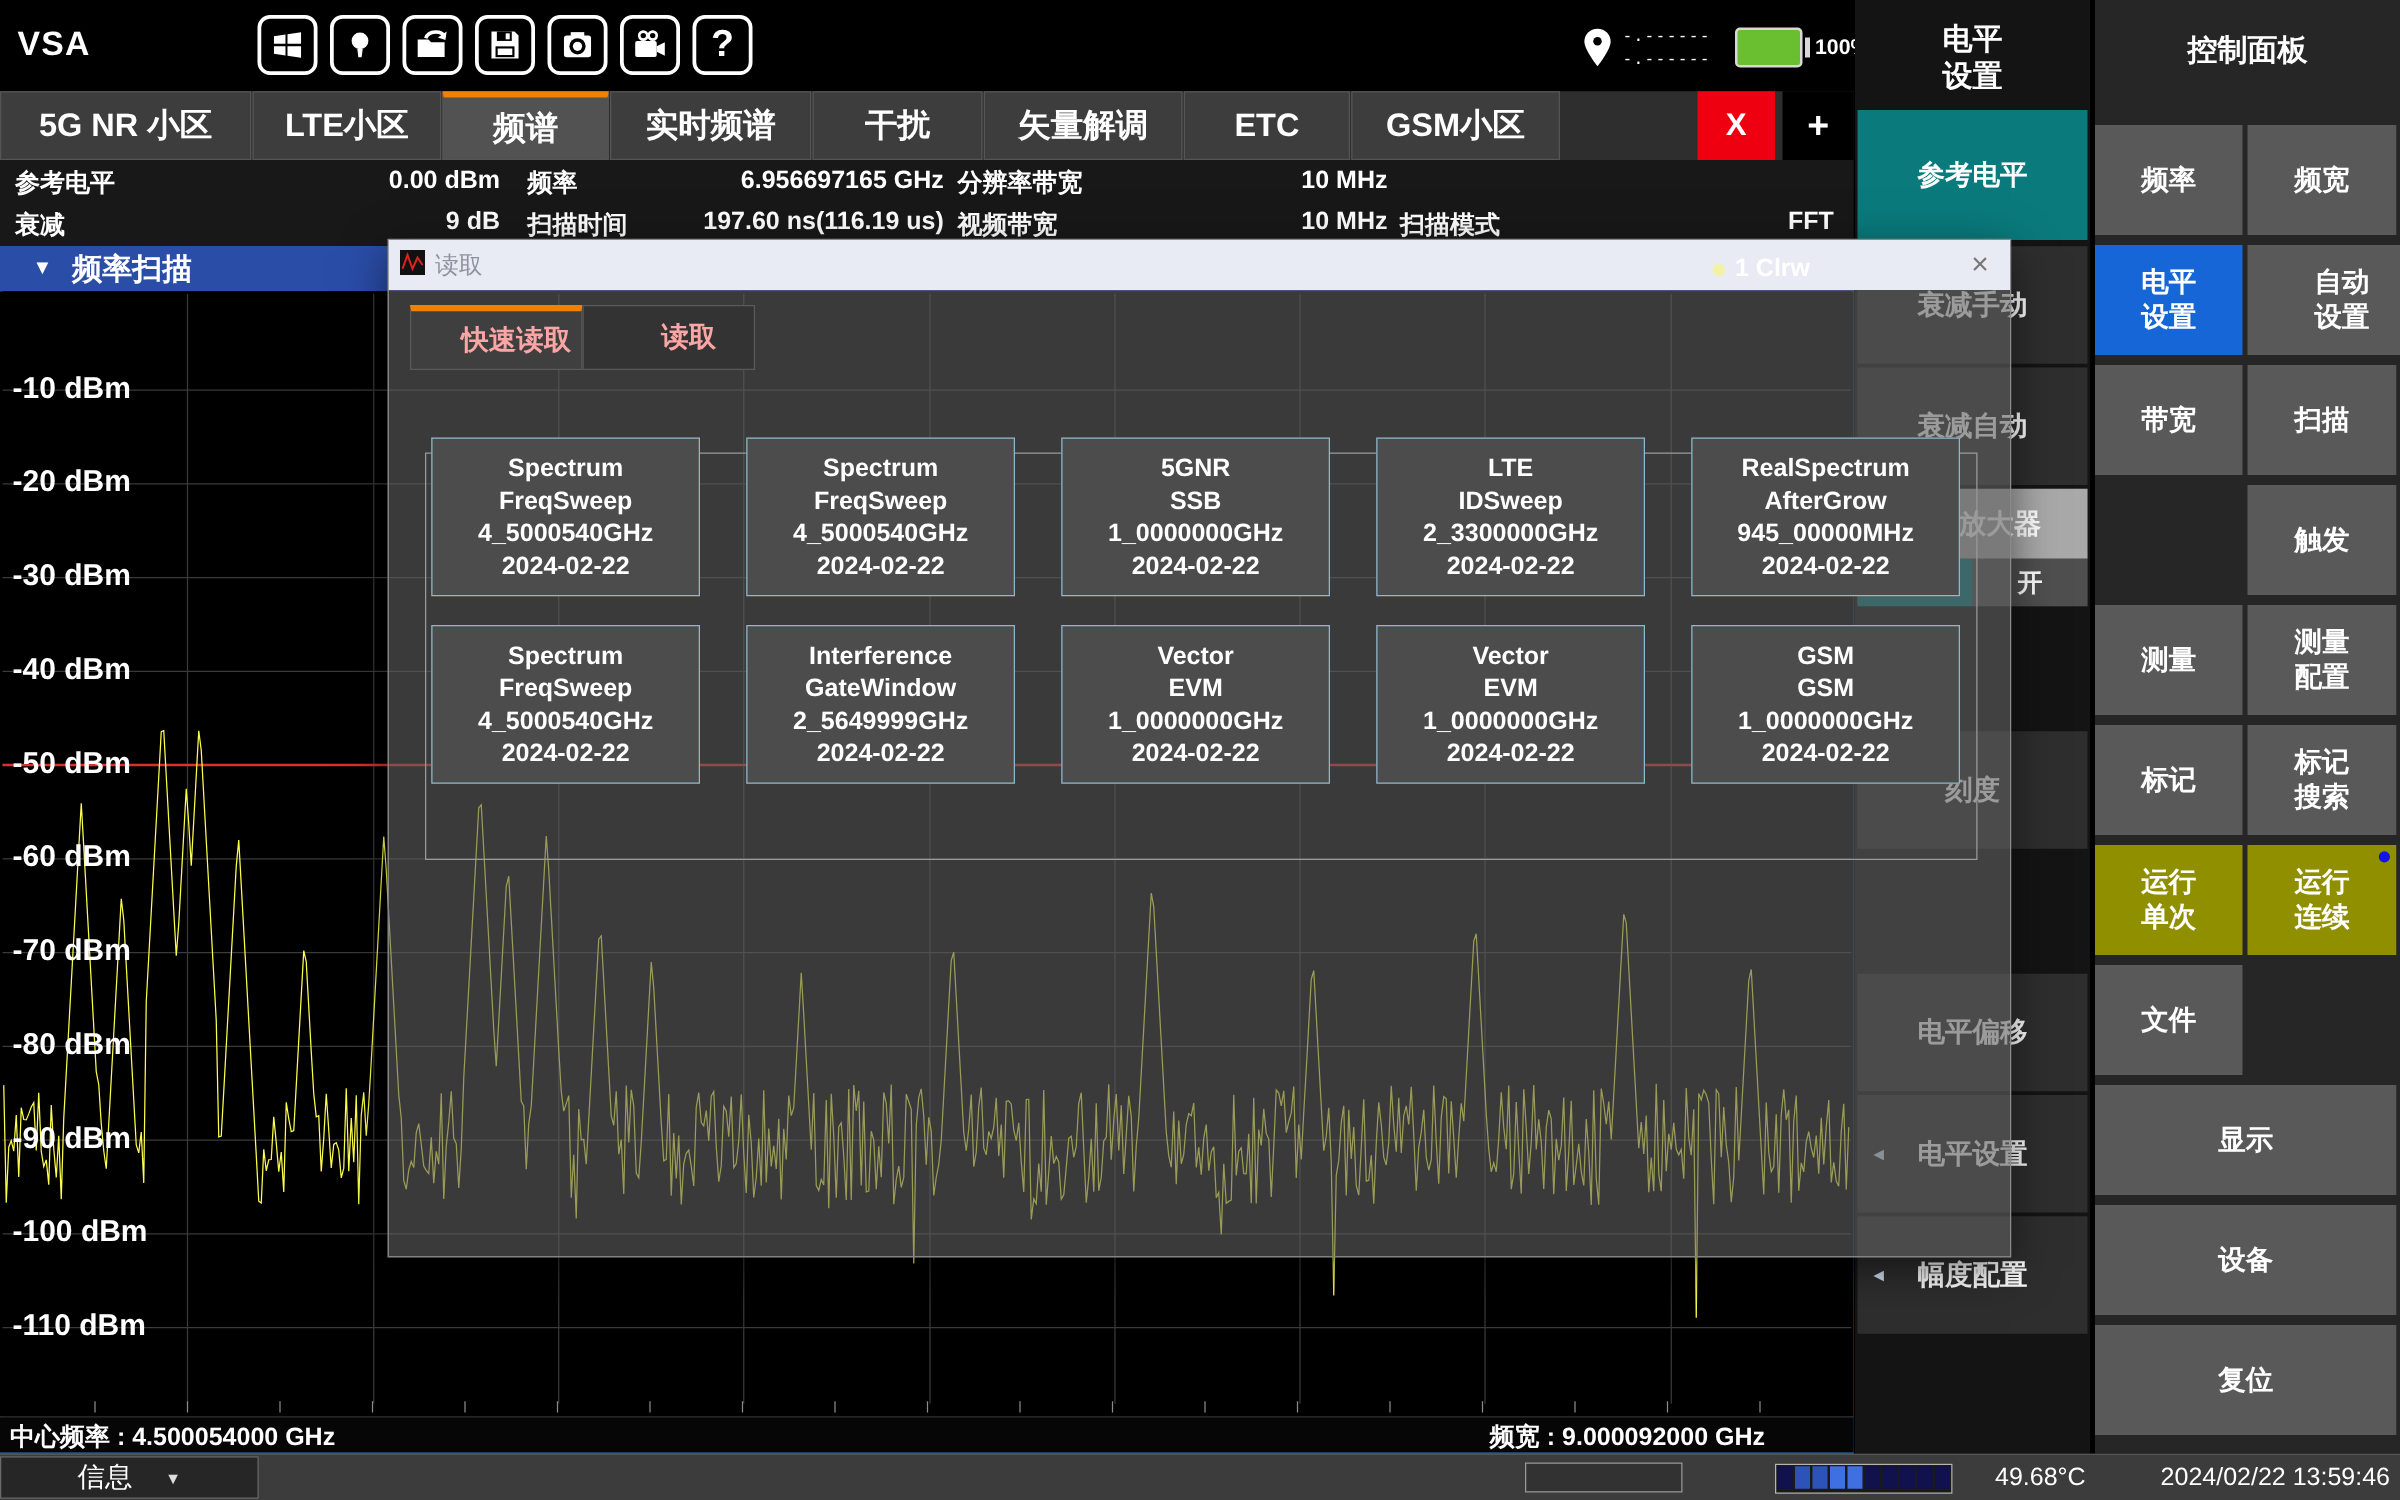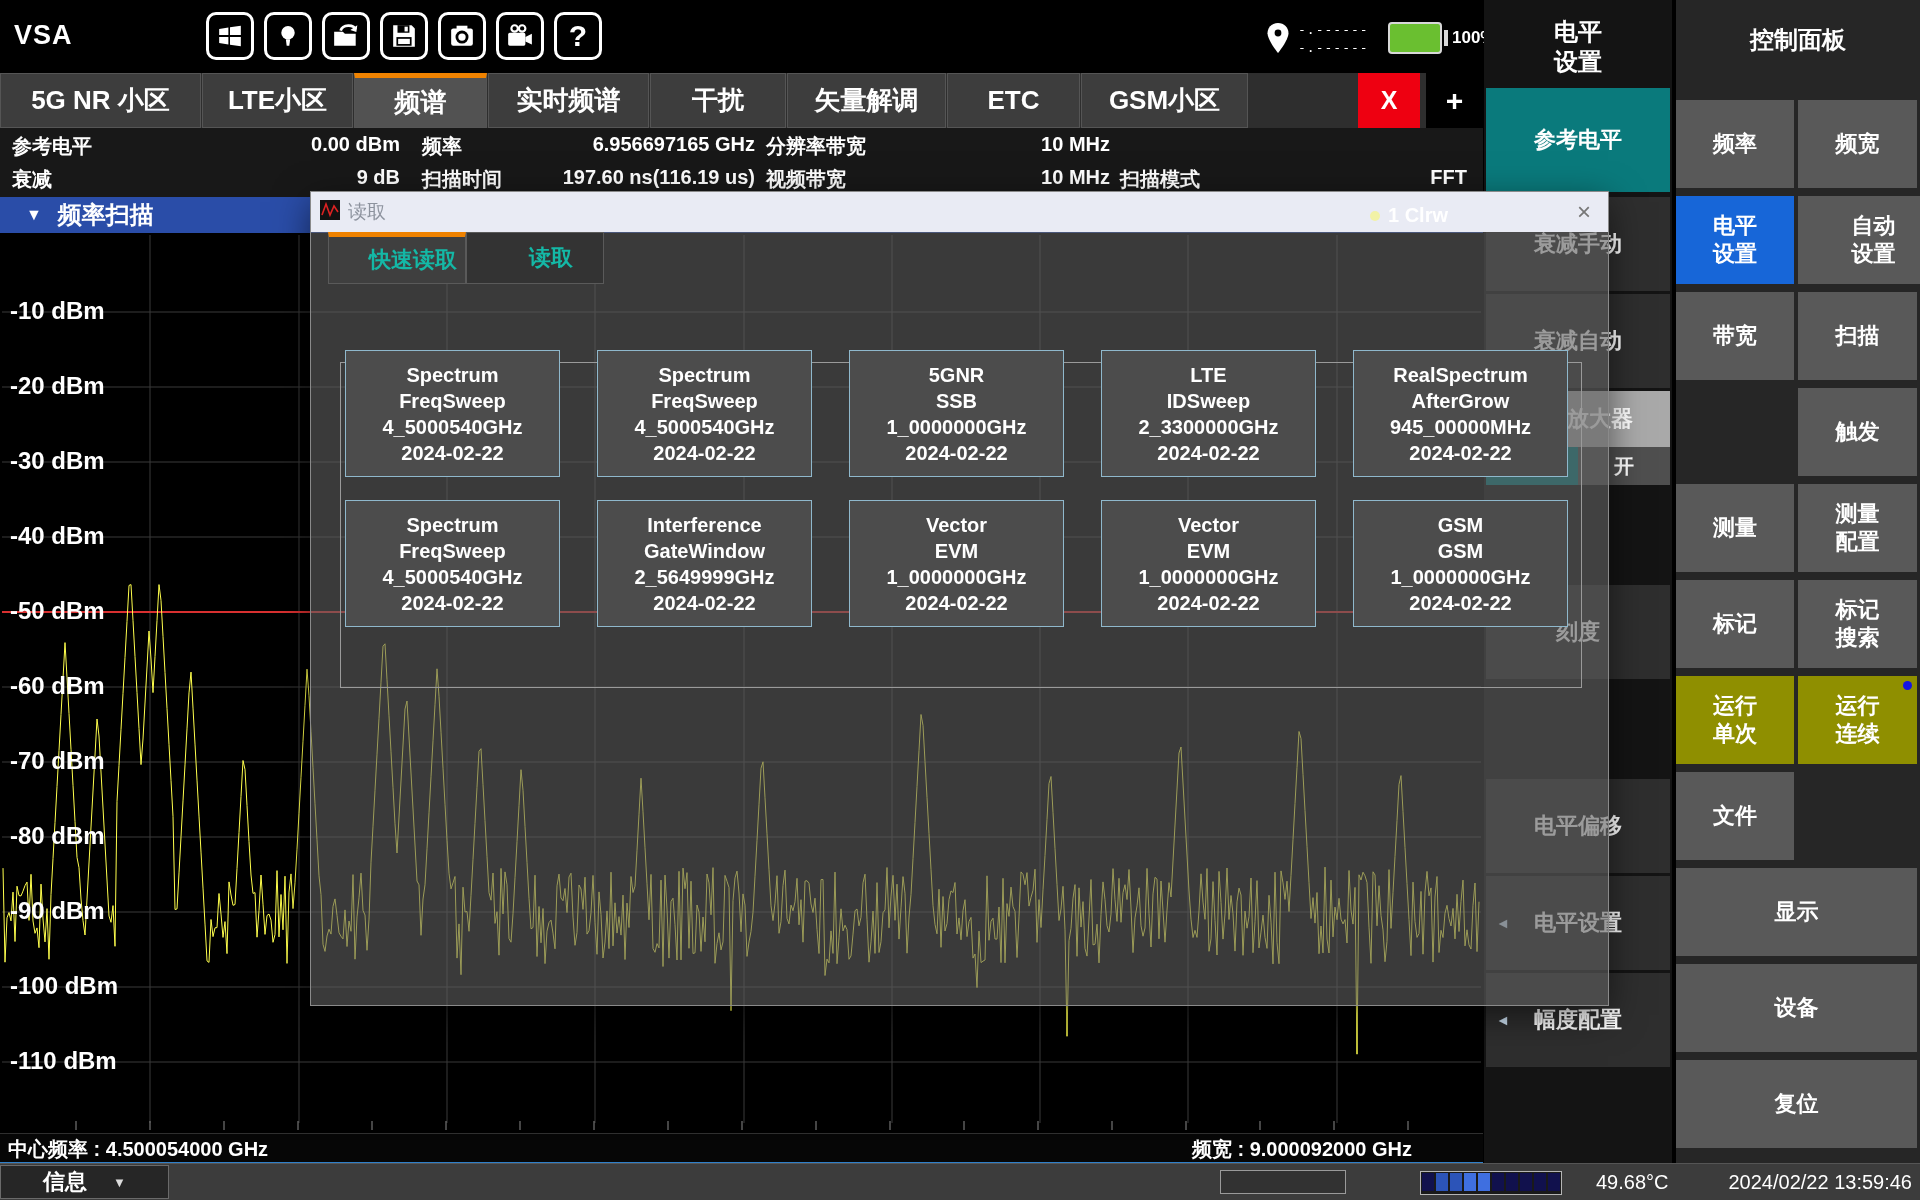--- a/index.html
+++ b/index.html
@@ -45,22 +45,22 @@
   #cfreq{left:8px;top:1136px;font-size:20px;font-weight:bold;}
   #span{top:1136px;width:600px;left:812px;text-align:right;font-size:20px;font-weight:bold;}
 
   
   #modal{left:311px;top:192px;width:1297px;height:813px;z-index:10;box-shadow:0 0 0 1px #8a8a8a,0 10px 34px rgba(0,0,0,.55);}
   #modaltitle{left:0;top:0;width:1297px;height:40px;background:#e9ebf4;display:flex;align-items:center;}
   #modaltitle .mticon{margin-left:9px;}
   #modaltitle .mttext{margin-left:8px;font-size:19px;color:#8d939e;}
   #modalclose{left:1259px;top:7px;width:28px;height:26px;color:#777;font-size:24px;line-height:26px;text-align:center;}
   #modalbody{left:0;top:40px;width:1297px;height:773px;background:rgba(94,94,94,0.62);}
-  .mtab{position:absolute;top:40px;height:52px;width:138px;background:#333;border:1px solid #5a5a5a;box-sizing:border-box;
-        display:flex;align-items:center;justify-content:center;font-size:22px;font-weight:bold;color:#14b8a6;padding-left:32px;}
+  .mtab{position:absolute;top:52px;height:52px;width:138px;background:#333;border:1px solid #5a5a5a;box-sizing:border-box;
+        display:flex;align-items:center;justify-content:center;font-size:22px;font-weight:bold;color:#fca5a5;padding-left:32px;}
   .mtab.active{background:#3f3f3f;border-top:5px solid #ef8200;}
   #groupbox{left:29px;top:118px;width:1240px;height:336px;border:1px solid #9a9a9a;margin:0;padding:0;}
   #groupbox legend{font-size:18px;color:#cfcfcf;margin-left:10px;padding:0 6px;}
   .card{position:absolute;width:215px;height:127px;background:#4c4c4c;border:1px solid #8fb8cc;box-sizing:border-box;
         text-align:center;font-size:20px;font-weight:bold;line-height:26px;padding-top:11px;color:#fff;}
   #tracelegend{left:1370px;top:204px;z-index:12;display:flex;align-items:center;gap:8px;
                font-size:20px;font-weight:bold;color:rgba(255,255,255,.97);}
   #tracelegend .dot{width:10px;height:10px;border-radius:50%;background:#f2f2a6;}
 
   
@@ -81,22 +81,22 @@
   #ctrlcol{left:1676px;top:0;width:244px;height:1163px;background:#262626;}
   #ctrlhdr{left:0;top:24px;width:244px;text-align:center;font-size:24px;font-weight:bold;}
   .ctrlbtn{position:absolute;background:#595959;display:flex;align-items:center;justify-content:center;text-align:center;
            font-size:22px;font-weight:bold;color:#fff;white-space:pre-line;line-height:28px;}
   .ctrlbtn.blue{background:#1766d8;}
   .ctrlbtn.run{background:#8f8f00;}
   .inddot{position:absolute;width:9px;height:9px;border-radius:50%;background:#1414e6;right:5px;top:5px;}
 
   
   #statusbar{left:0;top:1163px;width:1920px;height:37px;background:#3c3c3c;border-top:1px solid #555;box-sizing:border-box;}
-  #infobtn{left:0;top:1165px;width:169px;height:34px;background:#262626;border:1px solid #6a6a6a;box-sizing:border-box;
-           display:flex;align-items:center;justify-content:center;gap:26px;font-size:22px;font-weight:bold;}
+  #infobtn{left:0;top:1165px;width:207px;height:34px;background:#262626;border:1px solid #6a6a6a;box-sizing:border-box;
+           display:flex;align-items:center;justify-content:center;gap:26px;font-size:22px;font-weight:normal;}
   #infobtn .caret{font-size:13px;color:#ddd;}
   #emptyfield{left:1220px;top:1170px;width:126px;height:24px;border:1px solid #9a9a9a;background:#323232;box-sizing:border-box;}
   #progress{left:1420px;top:1171px;height:24px;display:flex;gap:2px;border:1px solid #b5b5b5;padding:1px;box-sizing:border-box;background:#1a1a1a;}
   #progress .seg{width:12px;height:18px;}
   #temp{left:1596px;top:1171px;font-size:20px;}
   #clock{left:1620px;top:1171px;width:292px;text-align:right;font-size:20px;}
 </style>
 </head>
 <body>
 

